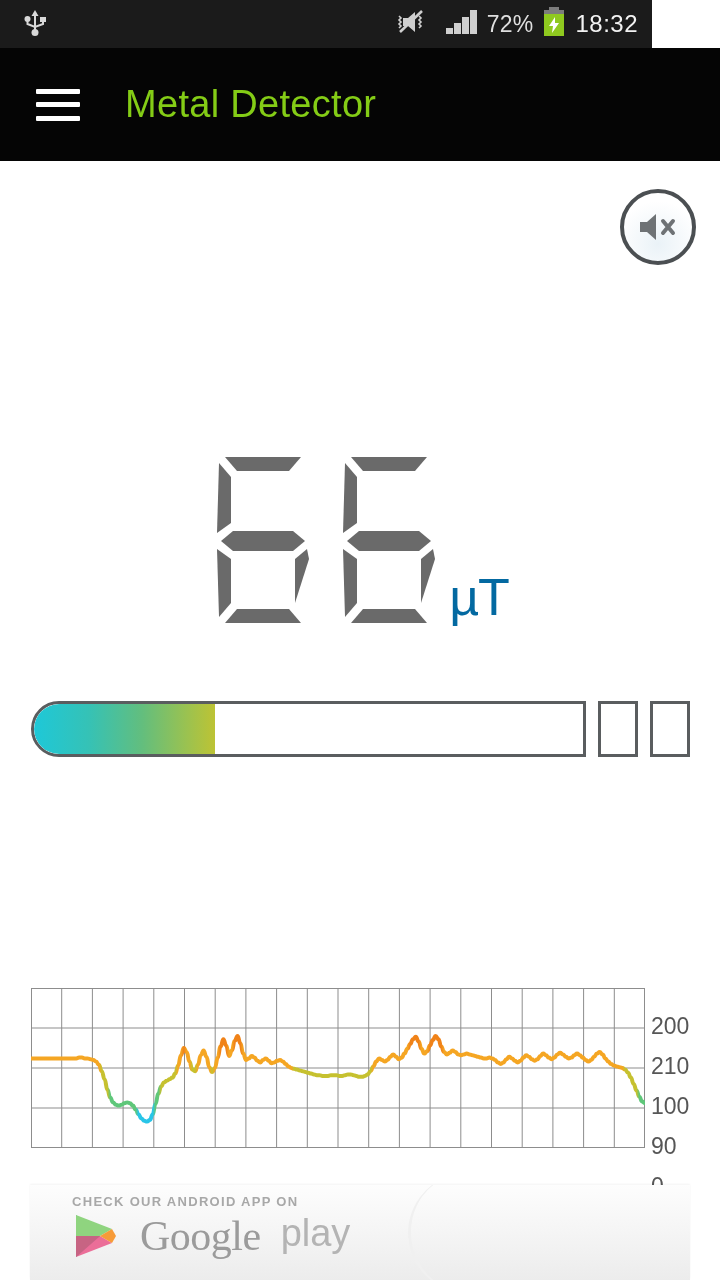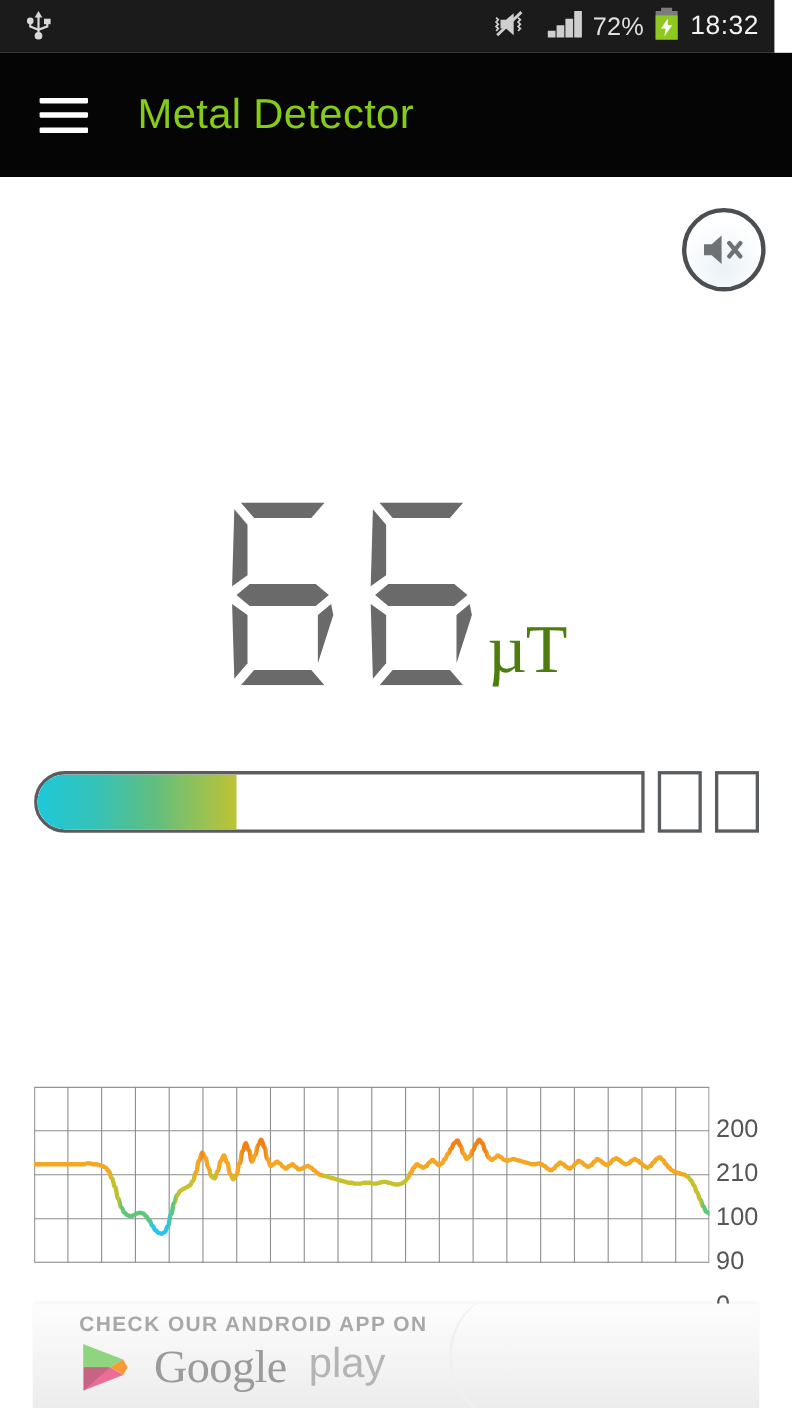--- a/index.html
+++ b/index.html
@@ -6,21 +6,21 @@
   html,body { width:720px; height:1280px; }
   body {
     font-family:"Liberation Sans", sans-serif;
     background:#ffffff;
     overflow:hidden;
     position:relative;
   }
 
   
   .status-bar {
-    position:absolute; top:0; left:0; width:704px; height:48px;
+    position:absolute; top:0; left:0; width:652px; height:48px;
     background:#1b1b1b;
     display:flex; align-items:center;
   }
   .sb-left { display:flex; align-items:center; padding-left:22px; }
   .sb-right {
     margin-left:auto; display:flex; align-items:center;
     padding-right:14px; gap:9px;
   }
   .sb-text {
     color:#dfdfdf; font-size:23px; letter-spacing:0.2px;
@@ -61,22 +61,22 @@
   }
   .mute-glyph { display:flex; align-items:center; gap:2px; }
 
   
   .readout {
     position:absolute; top:290px; left:0; width:720px;
     display:flex; align-items:flex-end; justify-content:center;
   }
   .digits { display:flex; gap:22px; }
   .unit {
-    font-size:62px; color:#4d7c0f; margin-left:8px; margin-bottom:-4px;
-    font-family:Liberation Serif, serif; letter-spacing:-1px;
+    font-size:52px; color:#0369a1; margin-left:8px; margin-bottom:-4px;
+    font-family:Liberation Sans, sans-serif; letter-spacing:-1px;
   }
 
   
   .gauge-wrap {
     position:absolute; top:540px; left:31px;
     display:flex; align-items:center; gap:12px;
   }
   .gauge-track {
     position:relative; width:555px; height:56px;
     border:3px solid #5a5d5f;
@@ -109,21 +109,21 @@
 
   
   .ad-banner {
     position:absolute; left:30px; bottom:0; width:660px; height:95px;
     background:linear-gradient(180deg,#fdfdfd 0%,#f4f4f4 55%,#ececec 100%);
     overflow:hidden; cursor:pointer;
     box-shadow:0 -1px 2px rgba(0,0,0,0.05);
   }
   .ad-left { position:absolute; left:42px; top:9px; }
   .ad-kicker {
-    color:#a8a8a8; font-size:19px; font-weight:bold; letter-spacing:1.3px;
+    color:#a8a8a8; font-size:13px; font-weight:bold; letter-spacing:1.3px;
   }
   .ad-gplay { display:flex; align-items:flex-start; margin-top:3px;gap:12px; }
   .gplay-text {
     margin-left:10px; font-family:"Liberation Serif", serif;
     font-size:42px; color:#9b9b9b; letter-spacing:-0.5px;
   }
   .gplay-play {
     font-family:"Liberation Sans", sans-serif; font-size:38px;
     color:#b4b4b4; margin-left:8px; font-weight:300;
   }

